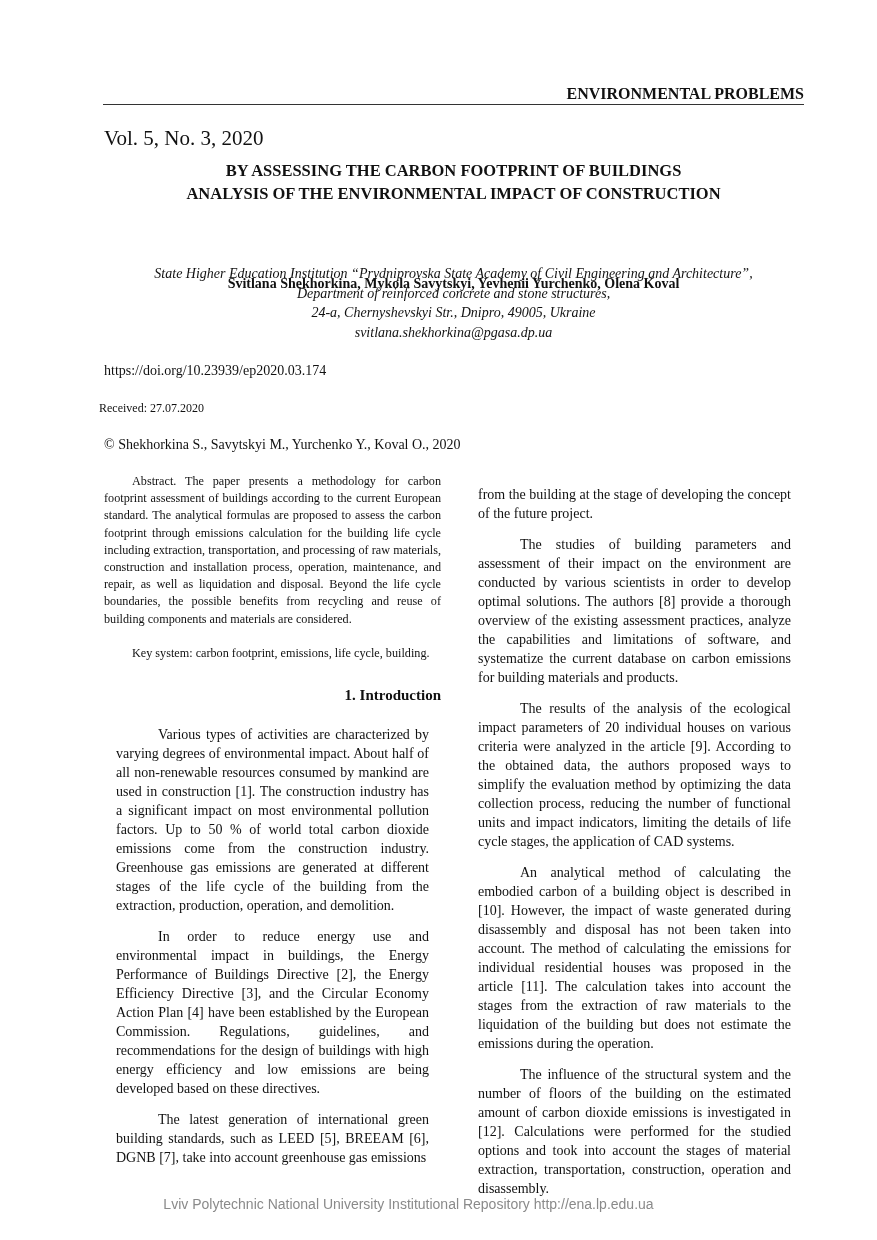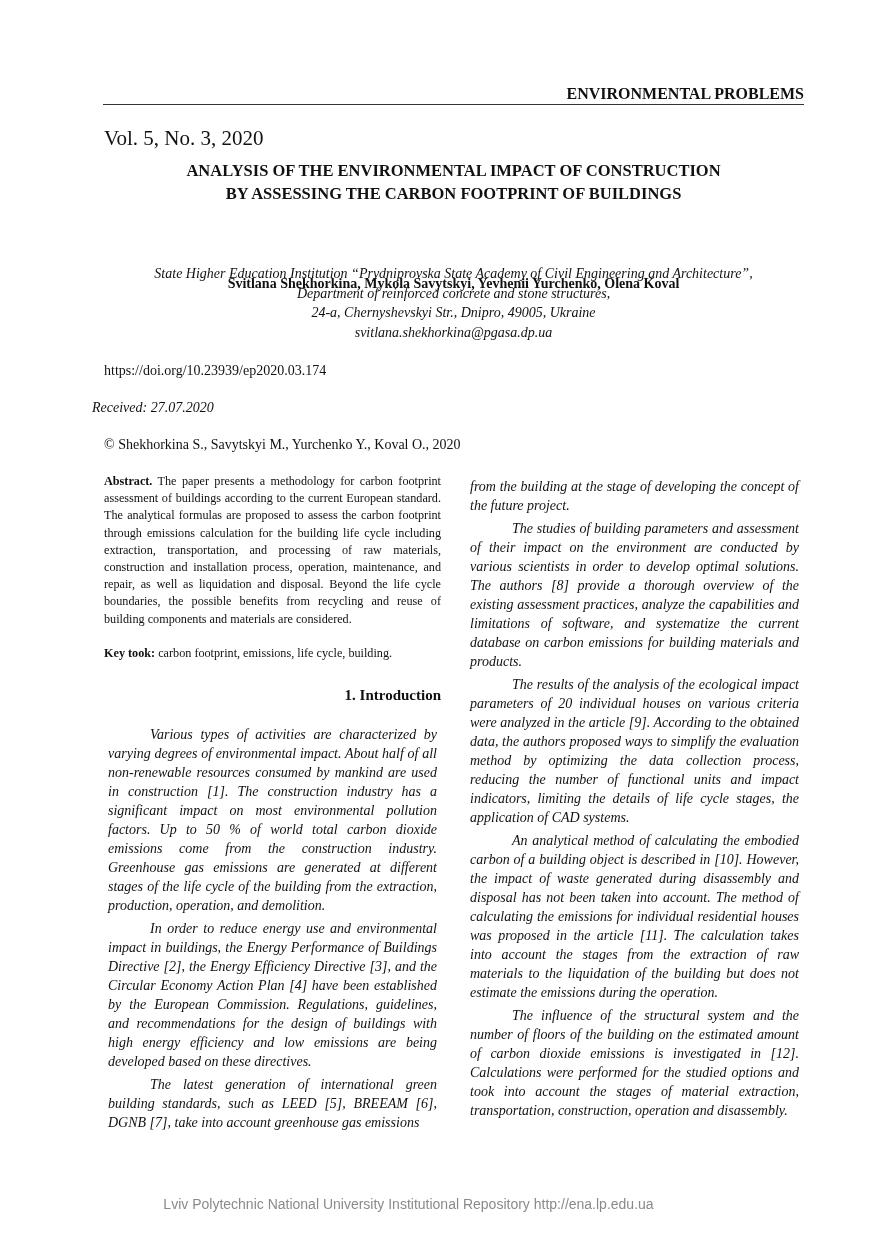--- a/index.html
+++ b/index.html
@@ -29,77 +29,77 @@
     }
     .affiliation {
       position: absolute; left: 103px; top: 264px; width: 701px;
       text-align: center; font-style: italic; font-size: 14px; line-height: 19.5px;
     }
     .affiliation div { white-space: nowrap; }
     .doi {
       position: absolute; left: 104px; top: 362px; font-size: 14px; line-height: 18px;
     }
     .received {
-      position: absolute; left: 92px; top: 399px; font-size: 14px; font-style: italic; line-height: 18px;
+      position: absolute; left: 99px; top: 399px; font-size: 12px; line-height: 18px;
     }
     .copyright {
       position: absolute; left: 104px; top: 436px; font-size: 14px; line-height: 18px;
     }
     .col {
       position: absolute; top: 473px; width: 337px;
       text-align: justify; font-size: 14px; line-height: 19px;
     }
     .col-left { left: 104px; }
     .col-right { left: 466px; }
     .abstract, .keywords {
       font-size: 12.2px; line-height: 17.2px; margin: 0;
     }
     .keywords { margin-top: 17px; }
-    .abstract b, .keywords b { font-weight: bold; }
+    .abstract b, .keywords b { font-weight: normal; margin-left: 28px; }
     .section-heading {
       font-weight: bold; font-size: 15px; line-height: 20px; margin: 23px 0 20px 0;
       text-align: right;
     }
-    p.body { margin: 4px; text-indent: 42px; font-style: italic; }
+    p.body { margin: 12px; text-indent: 42px; }
     p.body.noindent { text-indent: 0; }
     .footer {
       position: absolute; left: 0; top: 1196px; width: 817px; text-align: center;
       font-family: "Liberation Sans", "DejaVu Sans", sans-serif;
       font-size: 14px; color: #8a8a8a;
     }
   </style>
 </head>
 <body>
 
 <div class="journal-header">ENVIRONMENTAL PROBLEMS</div>
 <div class="header-rule"></div>
 
 <div class="volume">Vol. 5, No. 3, 2020</div>
 
 <div class="title">
+  <div>BY ASSESSING THE CARBON FOOTPRINT OF BUILDINGS</div>
   <div>ANALYSIS OF THE ENVIRONMENTAL IMPACT OF CONSTRUCTION</div>
-  <div>BY ASSESSING THE CARBON FOOTPRINT OF BUILDINGS</div>
 </div>
 
 <div class="authors">Svitlana Shekhorkina, Mykola Savytskyi, Yevhenii Yurchenko, Olena Koval</div>
 
 <div class="affiliation">
   <div>State Higher Education Institution “Prydniprovska State Academy of Civil Engineering and Architecture”,</div>
   <div>Department of reinforced concrete and stone structures,</div>
   <div>24-a, Chernyshevskyi Str., Dnipro, 49005, Ukraine</div>
   <div>svitlana.shekhorkina@pgasa.dp.ua</div>
 </div>
 
 <div class="doi">https://doi.org/10.23939/ep2020.03.174</div>
 <div class="received">Received: 27.07.2020</div>
 <div class="copyright">© Shekhorkina S., Savytskyi M., Yurchenko Y., Koval O., 2020</div>
 
 <div class="col col-left">
   <p class="abstract"><b>Abstract.</b><span> The paper presents a methodology for carbon footprint assessment of buildings according to the current European standard. The analytical formulas are proposed to assess the carbon footprint through emissions calculation for the building life cycle including extraction, transportation, and processing of raw materials, construction and installation process, operation, maintenance, and repair, as well as liquidation and disposal. Beyond the life cycle boundaries, the possible benefits from recycling and reuse of building components and materials are considered.</span></p>
-  <p class="keywords"><b>Key took:</b><span> carbon footprint, emissions, life cycle, building.</span></p>
+  <p class="keywords"><b>Key system:</b><span> carbon footprint, emissions, life cycle, building.</span></p>
 
   <div class="section-heading">1. Introduction</div>
 
   <p class="body">Various types of activities are characterized by varying degrees of environmental impact. About half of all non-renewable resources consumed by mankind are used in construction [1]. The construction industry has a significant impact on most environmental pollution factors. Up to 50 % of world total carbon dioxide emissions come from the construction industry. Greenhouse gas emissions are generated at different stages of the life cycle of the building from the extraction, production, operation, and demolition.</p>
   <p class="body">In order to reduce energy use and environmental impact in buildings, the Energy Performance of Buildings Directive [2], the Energy Efficiency Directive [3], and the Circular Economy Action Plan [4] have been established by the European Commission. Regulations, guidelines, and recommendations for the design of buildings with high energy efficiency and low emissions are being developed based on these directives.</p>
   <p class="body">The latest generation of international green building standards, such as LEED [5], BREEAM [6], DGNB [7], take into account greenhouse gas emissions</p>
 </div>
 
 <div class="col col-right">
   <p class="body noindent">from the building at the stage of developing the concept of the future project.</p>

